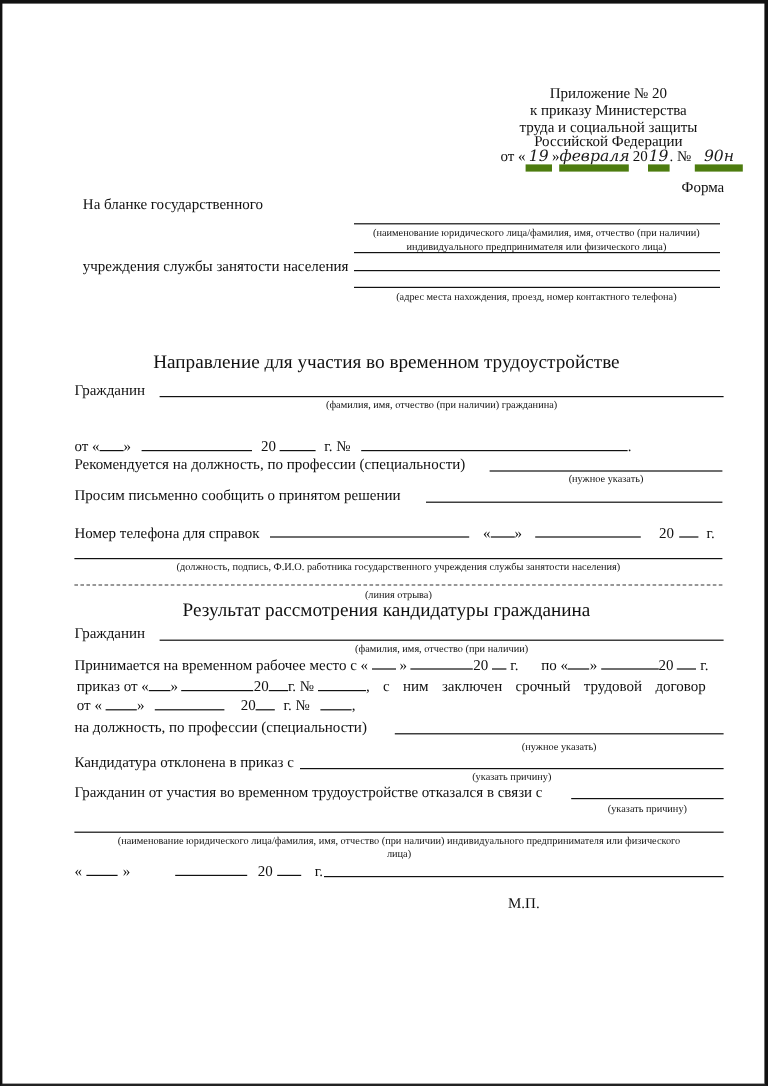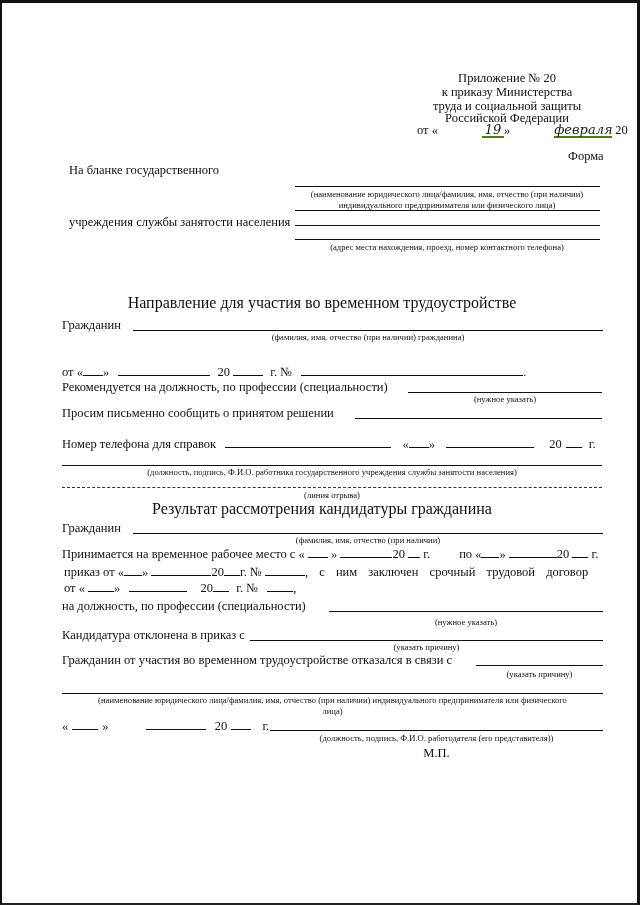--- a/index.html
+++ b/index.html
@@ -15,22 +15,22 @@
       background: #fff;
     }
     .abs { position: absolute; white-space: nowrap; }
     .t12 { font-size: 12.5px; }
     .t9  { font-size: 8.6px; }
     .t16 { font-size: 16px; }
     .line { position: absolute; border-bottom: 1px solid #111; height: 0; }
     .dash { position: absolute; border-bottom: 1px dashed #333; height: 0; }
     .hand {
       font-family: "DejaVu Serif", serif; font-style: italic; color: #1a1a1a;
-      font-size: 13px; border-bottom: 2px solid #4d7c0f; display: inline-block;
-      text-align: center; line-height: 12px; margin-left: 44px;
+      font-size: 13px; border-bottom: 6px solid #4d7c0f; display: inline-block;
+      text-align: center; line-height: 12px;
     }
     .center { text-align: center; }
     .blank { display: inline-block; border-bottom: 1px solid #111; height: 11px; vertical-align: baseline; }
     .row { position: absolute; white-space: nowrap; font-size: 12.5px; }
   </style>
 </head>
 <body>
 
 <div class="page">
 
@@ -96,27 +96,27 @@
   <div class="dash" style="left:60px; top:484px; width:540px;"></div>
   <div class="abs t9 center" style="left:60px; top:487px; width:540px;">(линия отрыва)</div>
 
   <div class="abs t16 center" style="left:0; top:497px; width:640px;">Результат рассмотрения кандидатуры гражданина</div>
 
   <div class="abs t12" style="left:60px; top:518px;">Гражданин</div>
   <div class="line" style="left:131px; top:530px; width:470px;"></div>
   <div class="abs t9 center" style="left:131px; top:532px; width:470px;">(фамилия, имя, отчество (при наличии)</div>
 
   <div class="row" style="left:60px; top:543px;">
-    <span>Принимается на временное рабочее место с «</span>
+    <span>Принимается на временном рабочее место с «</span>
     <span class="blank" style="width:20px;"></span>
     <span>»</span>
     <span class="blank" style="width:52px;"></span><span>20</span>
     <span class="blank" style="width:12px;"></span>
     <span>г.</span>
-    <span style="margin-left:26px;">по «</span><span class="blank" style="width:18px;"></span><span>»</span>
+    <span style="margin-left:16px;">по «</span><span class="blank" style="width:18px;"></span><span>»</span>
     <span class="blank" style="width:48px;"></span><span>20</span>
     <span class="blank" style="width:16px;"></span>
     <span>г.</span>
   </div>
 
   <div class="row" style="left:62px; top:561px;">
     <span>приказ от «</span><span class="blank" style="width:18px;"></span><span>»</span>
     <span class="blank" style="width:60px;"></span><span>20</span><span class="blank" style="width:16px;"></span><span>г. №</span>
     <span class="blank" style="width:40px;"></span><span style="word-spacing:8px;">, с ним заключен срочный трудовой договор</span>
   </div>
@@ -146,17 +146,16 @@
   <div class="abs t9 center" style="left:55px; top:692px; width:551px;">(наименование юридического лица/фамилия, имя, отчество (при наличии) индивидуального предпринимателя или физического</div>
   <div class="abs t9 center" style="left:55px; top:703px; width:551px;">лица)</div>
 
   <div class="row" style="left:60px; top:715px;">
     <span>«</span><span class="blank" style="width:26px; margin-left:4px;"></span><span style="margin-left:4px;">»</span>
     <span class="blank" style="width:60px; margin-left:34px;"></span>
     <span style="margin-left:6px;">20</span><span class="blank" style="width:20px; margin-left:4px;"></span>
     <span style="margin-left:8px;">г.</span>
   </div>
   <div class="line" style="left:268px; top:727px; width:333px;"></div>
-  <div class="abs t9 center" style="left:268px; top:730px; width:333px;">(должность, подпись, Ф.И.О. работодателя (его представителя))</div>
 
   <div class="abs t12 center" style="left:268px; top:743px; width:333px;">М.П.</div>
 
 </div>
 
 </body></html>

